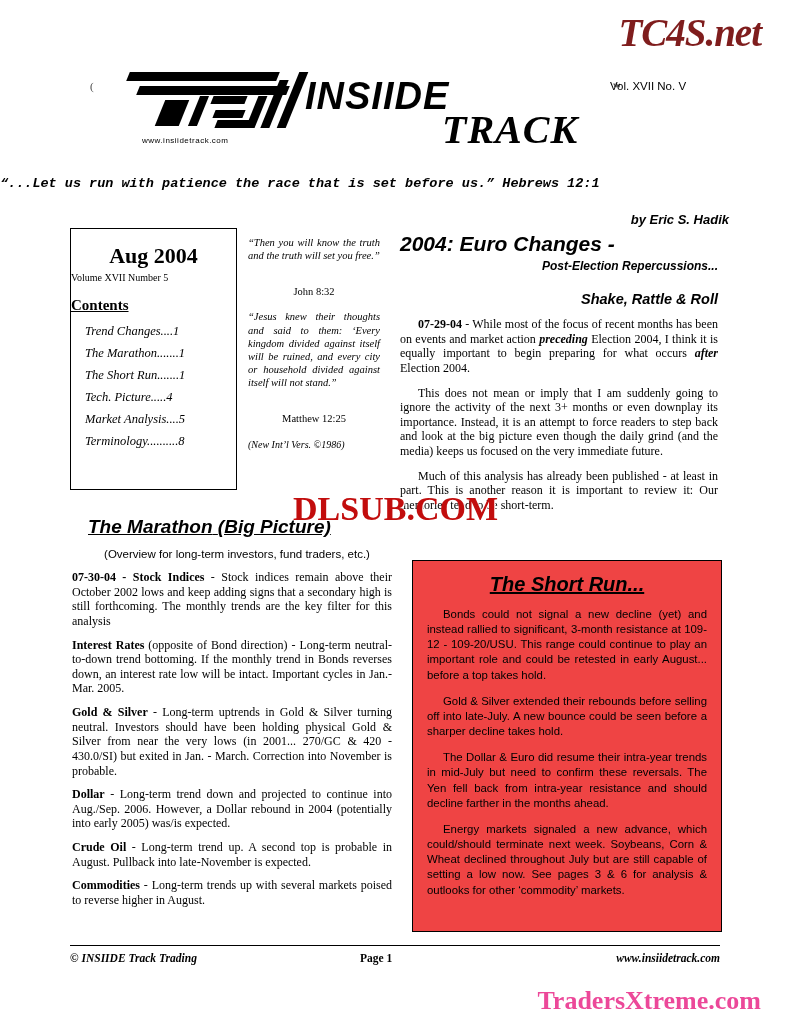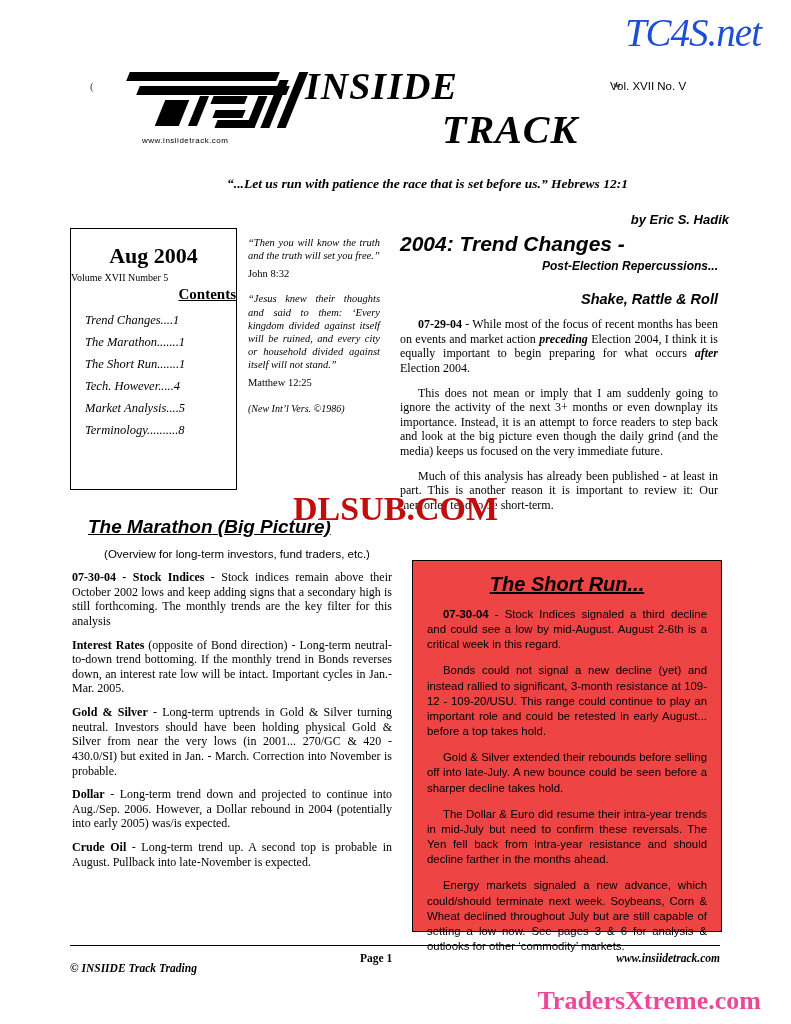--- a/index.html
+++ b/index.html
@@ -10,22 +10,22 @@
     color:#000;
     position:relative;
     overflow:hidden;
   }
   .page{position:relative;width:791px;height:1024px;}
 
   
   .wm-top{
     position:absolute;top:10px;right:30px;
     font-family:"Liberation Serif", serif;
-    font-weight:normal;font-style:italic;
-    font-size:39px;color:#1d4ed8;
+    font-weight:bold;font-style:italic;
+    font-size:39px;color:#7f1d1d;
     letter-spacing:-1px;
   }
   .wm-mid{
     position:absolute;top:490px;left:50%;transform:translateX(-50%);
     font-family:"Liberation Serif", serif;
     font-weight:bold;font-size:34px;
     color:#c20d0d;
     letter-spacing:0px;
     text-shadow:1px 1px 0 #ffffff;
     z-index:40;
@@ -47,22 +47,22 @@
   .logo-it .slant{
     position:absolute;background:#000;
     transform:skewX(-22deg);
   }
   .logo-url{
     position:absolute;left:22px;top:70px;
     font-family:"Liberation Sans", sans-serif;
     font-size:8px;letter-spacing:0.5px;color:#000;
   }
   .title-insiide{
-    position:absolute;left:215px;top:2px;
-    font-family:Liberation Serif, serif;
+    position:absolute;left:215px;top:13px;
+    font-family:Liberation Sans, sans-serif;
     font-weight:bold;font-style:italic;
     font-size:38px;letter-spacing:1px;
   }
   .title-tm{
     position:absolute;left:522px;top:20px;
     font-size:9px;font-family:"Liberation Sans", sans-serif;
   }
   .title-track{
     position:absolute;left:352px;top:44px;
     font-family:"Liberation Serif", serif;
@@ -72,22 +72,22 @@
   .vol-line{
     position:absolute;left:520px;top:18px;
     font-family:"Liberation Sans", sans-serif;
     font-size:11.5px;
   }
   .paren{
     position:absolute;left:0px;top:18px;font-size:11px;color:#444;
   }
 
   .verse{
-    position:absolute;top:176px;left:0;width:628px;text-align:right;
-    font-family:Liberation Serif, serif;
+    position:absolute;top:176px;left:0;width:628px;text-align:left;
+    font-family:Liberation Mono, monospace;
     font-weight:bold;font-style:italic;font-size:13.5px;
   }
   .byline{
     position:absolute;top:212px;right:62px;
     font-family:"Liberation Sans", sans-serif;
     font-style:italic;font-weight:bold;font-size:13px;
   }
 
   
   .contents-box{
@@ -96,39 +96,39 @@
   }
   .contents-date{
     text-align:center;font-family:"Liberation Serif", serif;
     font-weight:bold;font-size:22px;margin-top:14px;
   }
   .contents-vol{
     text-align:left;font-size:10px;margin-top:3px;
     font-family:"Liberation Serif", serif;
   }
   .contents-title{
-    text-align:right;font-weight:bold;font-size:15px;margin-top:3px;
+    text-align:left;font-weight:bold;font-size:15px;margin-top:14px;
     text-decoration:underline;
     font-family:"Liberation Serif", serif;
   }
   .toc{margin:10px 0 0 14px;}
   .toc-item{
     font-family:"Liberation Serif", serif;
     font-style:italic;font-size:12.5px;margin-bottom:7px;
     white-space:nowrap;
   }
 
   
   .quotes{
     position:absolute;left:248px;top:236px;width:132px;
     font-family:"Liberation Serif", serif;
     font-size:10.5px;font-style:italic;line-height:1.25;
   }
   .q-text{text-align:justify;}
-  .q-attr{text-align:left;margin-top:5px;margin-bottom:12px;font-style:normal;}
+  .q-attr{text-align:center;margin-top:23px;margin-bottom:12px;font-style:normal;}
   .q-src{margin-top:14px;text-align:left;font-size:10px;}
 
   
   .right-col{position:absolute;left:400px;top:232px;width:318px;}
   .headline1{
     font-family:"Liberation Sans", sans-serif;
     font-weight:bold;font-style:italic;font-size:21px;
     margin:0;
   }
   .headline2{
@@ -192,21 +192,21 @@
   .sp b{font-weight:bold;}
 
   
   .footer-line{
     position:absolute;left:70px;top:945px;width:650px;border-top:1px solid #000;
   }
   .footer{
     position:absolute;top:952px;left:70px;width:650px;
     font-family:"Liberation Serif", serif;font-size:11.5px;
   }
-  .f-left{position:absolute;left:0;font-weight:bold;font-style:italic;margin-top:10px;}
+  .f-left{position:absolute;left:0;font-weight:bold;font-style:italic;}
   .f-center{position:absolute;left:290px;font-weight:bold;}
   .f-right{position:absolute;right:0;font-weight:bold;font-style:italic;}
 </style>
 </head>
 <body>
 
 <div class="page">
 
   <div class="wm-top">TC4S.net</div>
 
@@ -239,36 +239,36 @@
   <div class="byline">by Eric S. Hadik</div>
 
   <div class="contents-box">
     <div class="contents-date">Aug 2004</div>
     <div class="contents-vol">Volume XVII   Number 5</div>
     <div class="contents-title">Contents</div>
     <div class="toc">
       <div class="toc-item">Trend Changes....1</div>
       <div class="toc-item">The Marathon.......1</div>
       <div class="toc-item">The Short Run.......1</div>
-      <div class="toc-item">Tech. However.....4</div>
+      <div class="toc-item">Tech. Picture.....4</div>
       <div class="toc-item">Market Analysis....5</div>
       <div class="toc-item">Terminology..........8</div>
     </div>
   </div>
 
   <div class="quotes">
     <div class="q-text">“Then you will know the truth and the truth will set you free.”</div>
     <div class="q-attr">John 8:32</div>
     <div class="q-text">“Jesus knew their thoughts and said to them: ‘Every kingdom divided against itself will be ruined, and every city or household divided against itself will not stand.”</div>
     <div class="q-attr">Matthew 12:25</div>
     <div class="q-src">(New Int’l Vers. ©1986)</div>
   </div>
 
   <div class="right-col">
-    <div class="headline1">2004: Trend Changes -</div>
+    <div class="headline1">2004: Euro Changes -</div>
     <div class="headline2">Post-Election Repercussions...</div>
     <div class="headline3">Shake, Rattle &amp; Roll</div>
 
     <p class="bodyp">
       <b>07-29-04</b>
       <span> - While most of the focus of recent months has been on events and market action </span><i>preceding</i><span> Election 2004, I think it is equally important to begin preparing for what occurs </span><i>after</i><span> Election 2004.</span>
     </p>
     <p class="bodyp">This does not mean or imply that I am suddenly going to ignore the activity of the next 3+ months or even downplay its importance.  Instead, it is an attempt to force readers to step back and look at the big picture even though the daily grind (and the media) keeps us focused on the very immediate future.</p>
     <p class="bodyp">Much of this analysis has already been published - at least in part.  This is another reason it is important to review it: Our memories tend to be short-term.</p>
   </div>
@@ -280,25 +280,25 @@
     <span>(Big Picture)</span>
   </div>
   <div class="marathon-sub">(Overview for long-term investors, fund traders, etc.)</div>
 
   <div class="left-col">
     <p class="lp"><b>07-30-04 - Stock Indices</b><span> - Stock indices remain above their October 2002 lows and keep adding signs that a secondary high is still forthcoming.  The monthly trends are the key filter for this analysis</span></p>
     <p class="lp"><b>Interest Rates</b><span> (opposite of Bond direction) - Long-term neutral-to-down trend bottoming.  If the monthly trend in Bonds reverses down, an interest rate low will be intact.  Important cycles in Jan.-Mar. 2005.</span></p>
     <p class="lp"><b>Gold &amp; Silver</b><span> - Long-term uptrends in Gold &amp; Silver turning neutral.  Investors should have been holding physical Gold &amp; Silver from near the very lows (in 2001... 270/GC &amp; 420 - 430.0/SI) but exited in Jan. - March.  Correction into November is probable.</span></p>
     <p class="lp"><b>Dollar</b><span> - Long-term trend down and projected to continue into Aug./Sep. 2006.  However, a Dollar rebound in 2004 (potentially into early 2005) was/is expected.</span></p>
     <p class="lp"><b>Crude Oil</b><span> - Long-term trend up.  A second top is probable in August.  Pullback into late-November is expected.</span></p>
+    <p class="lp"><b>Commodities</b><span> - Long-term trends up with several markets poised to reverse higher in August.</span></p>
   </div>
 
   <div class="short-box">
     <div class="short-title">The Short Run...</div>
-    <p class="sp"><b>07-30-04</b><span> - Stock Indices signaled a third decline and could see a low by mid-August.   August 2-6th is a critical week in this regard.</span></p>
     <p class="sp">Bonds could not signal a new decline (yet) and instead rallied to significant, 3-month resistance at 109-12 - 109-20/USU.  This range could continue to play an important role and could be retested in early August... before a top takes hold.</p>
     <p class="sp">Gold &amp; Silver extended their rebounds before selling off into late-July.   A new bounce could be seen before a sharper decline takes hold.</p>
     <p class="sp">The Dollar &amp; Euro did resume their intra-year trends in mid-July but need to confirm these reversals.  The Yen fell back from intra-year resistance and should decline farther in the months ahead.</p>
     <p class="sp">Energy markets signaled a new advance, which could/should terminate next week.  Soybeans, Corn &amp; Wheat declined throughout July but are still capable of setting a low now.  See pages 3 &amp; 6 for analysis &amp; outlooks for other ‘commodity’ markets.</p>
   </div>
 
   <div class="footer-line"></div>
   <div class="footer">
     <span class="f-left">© INSIIDE Track Trading</span>
     <span class="f-center">Page 1</span>

